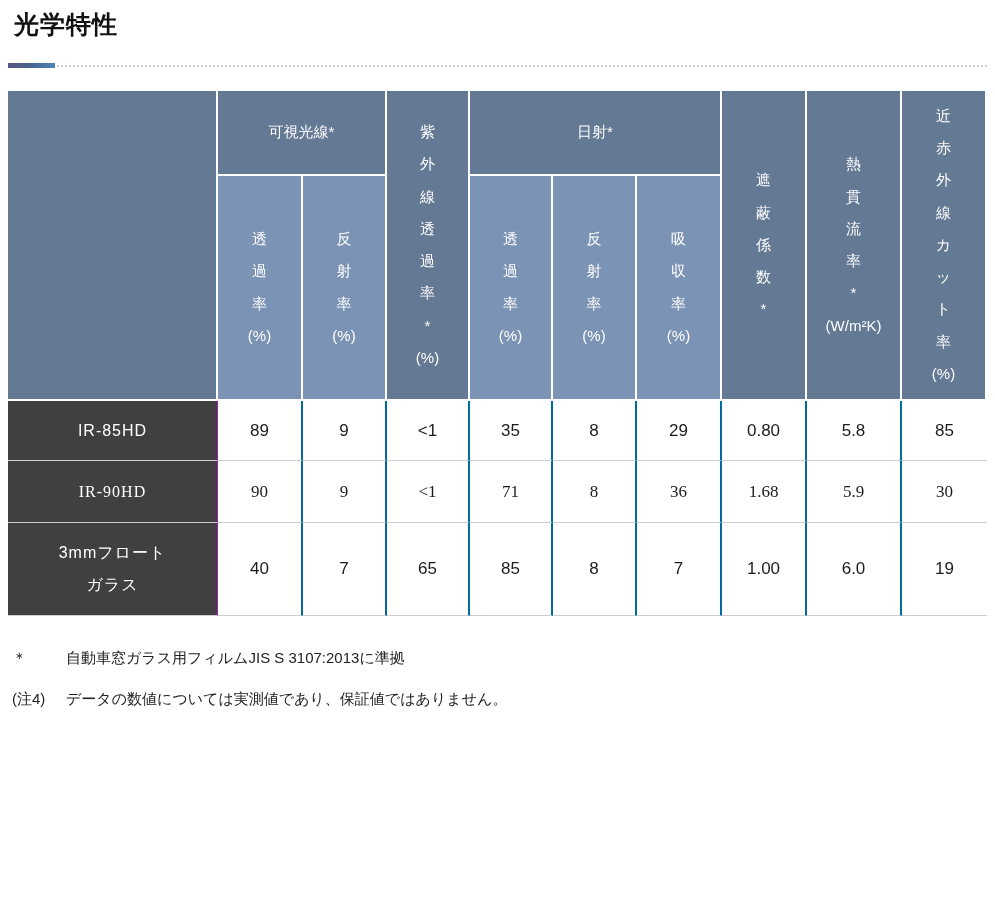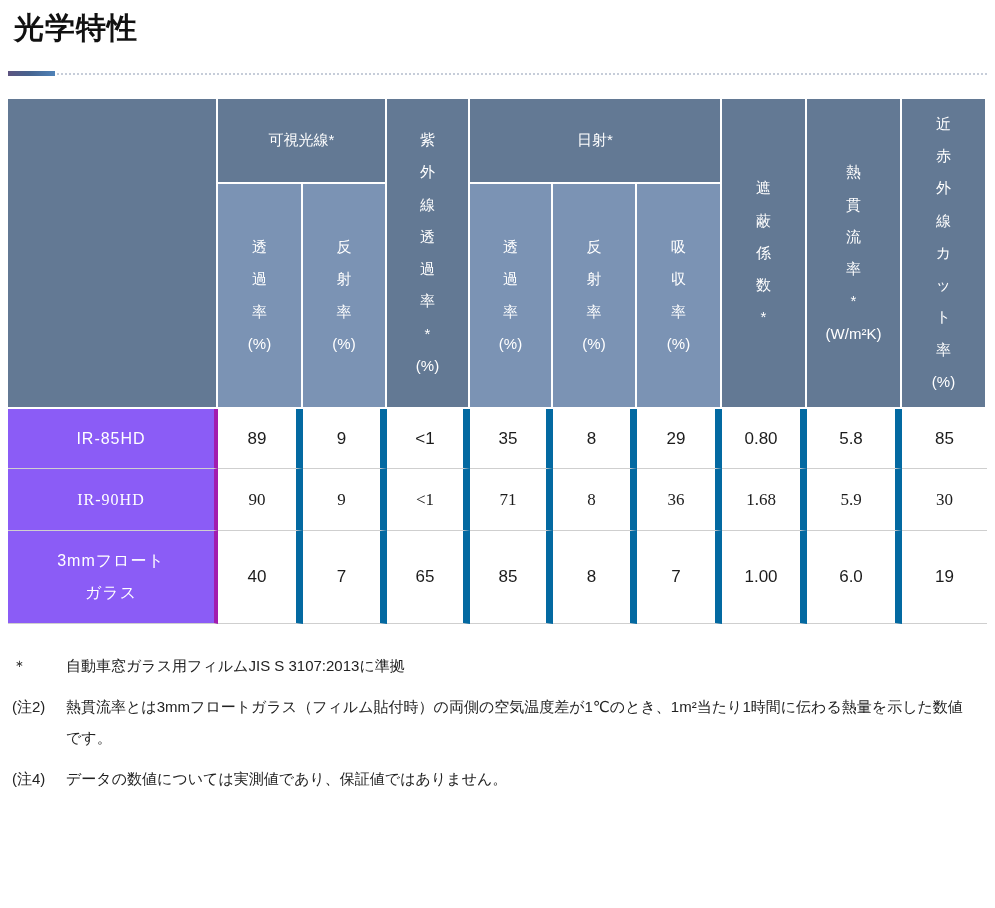--- a/index.html
+++ b/index.html
@@ -6,21 +6,21 @@
   body{
     width:995px;height:908px;
     font-family:"Liberation Sans","DejaVu Sans",sans-serif;
     color:#222;overflow:hidden;
   }
   .page{width:995px;box-sizing:border-box;padding-top:8px;}
 
   
   .page-title{
     margin:0 16px 0 14px;
-    font-size:30px;font-weight:bold;color:#111;
+    font-size:25px;font-weight:bold;color:#111;
     letter-spacing:1px;
   }
   .rule{
     position:relative;margin:22px 8px 0 8px;height:6px;
   }
   .rule-dots{
     position:absolute;left:0;right:0;top:2px;
     border-top:2px dotted #c6cdd9;
   }
   .rule-accent{
@@ -47,29 +47,29 @@
   }
   .vert{
     white-space:pre-line;line-height:2.15;
   }
   tr.grow{height:85px;}
   tr.srow{height:225px;}
   tr.drow1{height:60px;}
   tr.drow2{height:62px;font-family:Liberation Serif, serif;}
   tr.drow3{height:93px;}
   th.rowlabel{
-    background:#8b5cf6;color:#fff;font-size:16px;font-weight:600;
+    background:#404040;color:#fff;font-size:16px;font-weight:600;
     text-align:center;vertical-align:middle;
-    border-right:4px solid #a21caf;border-bottom:1px solid #cfcfcf;
+    border-right:1px solid #a21caf;border-bottom:1px solid #cfcfcf;
     white-space:pre-line;line-height:2;letter-spacing:1px;
   }
   td.val{
     background:#fff;color:#1c1c1c;font-size:17px;text-align:center;
     vertical-align:middle;
-    border-right:7px solid #0369a1;border-bottom:1px solid #cfcfcf;
+    border-right:2px solid #0369a1;border-bottom:1px solid #cfcfcf;
   }
   td.val:last-child{border-right:none;}
 
   
   .notes{margin:26px 10px 0 10px;}
   .note{
     display:grid;grid-template-columns:56px 1fr;
     font-size:15px;line-height:2.1;color:#222;
     margin-bottom:9px;
   }
@@ -197,22 +197,18 @@
       </tr>
     </tbody>
   </table>
 
   <div class="notes">
     <div class="note">
       <span class="marker">＊</span>
       <span class="ntext">自動車窓ガラス用フィルムJIS S 3107:2013に準拠</span>
     </div>
     <div class="note">
-      <span class="marker">(注2)</span>
-      <span class="ntext">熱貫流率とは3mmフロートガラス（フィルム貼付時）の両側の空気温度差が1℃のとき、1m²当たり1時間に伝わる熱量を示した数値です。</span>
-    </div>
-    <div class="note">
       <span class="marker">(注4)</span>
       <span class="ntext">データの数値については実測値であり、保証値ではありません。</span>
     </div>
   </div>
 
 </div>
 
 </body></html>

